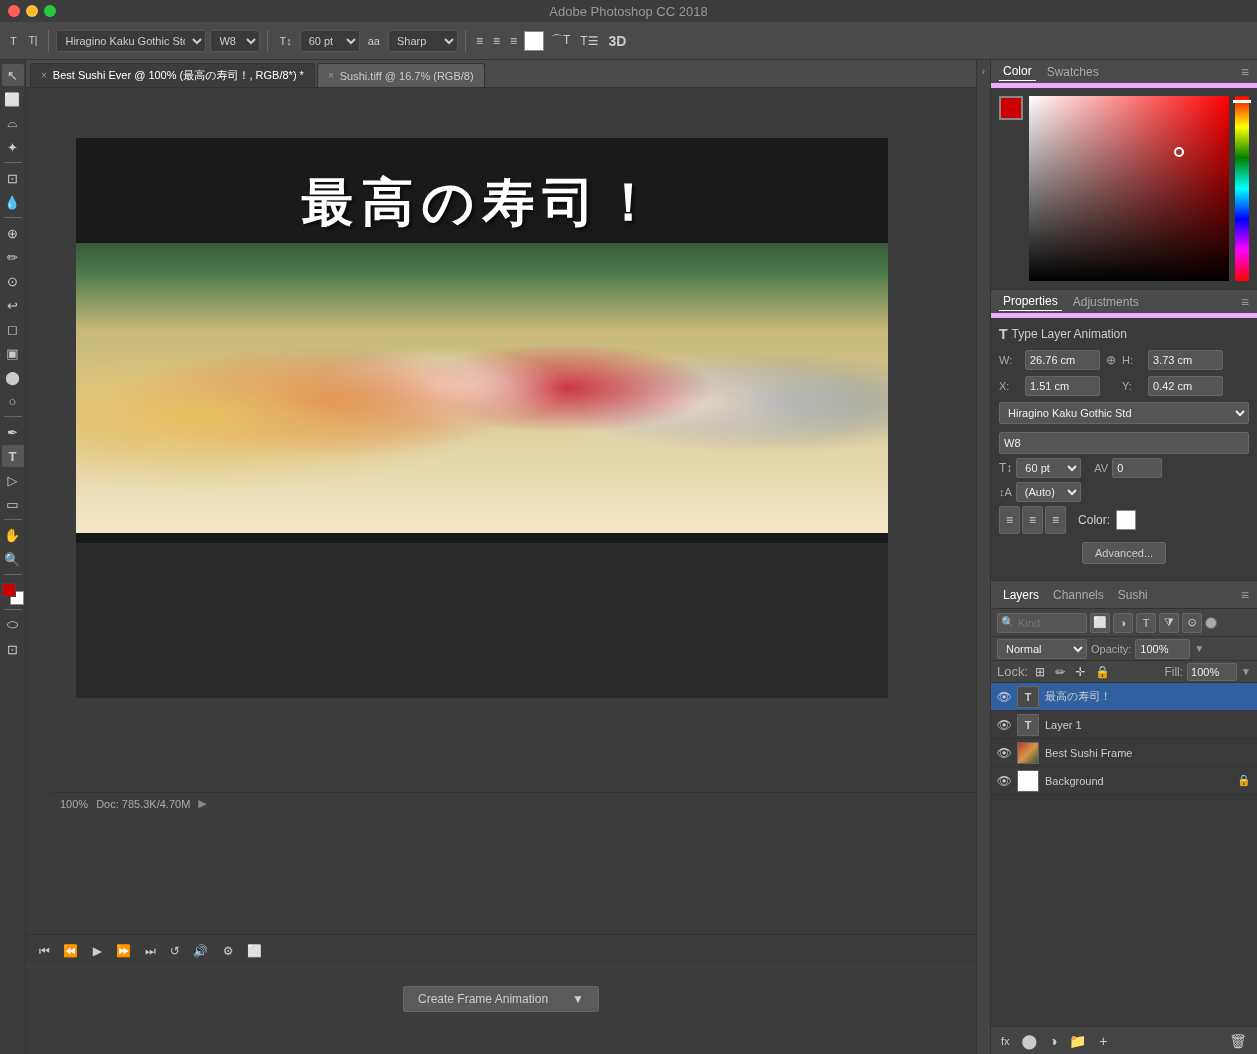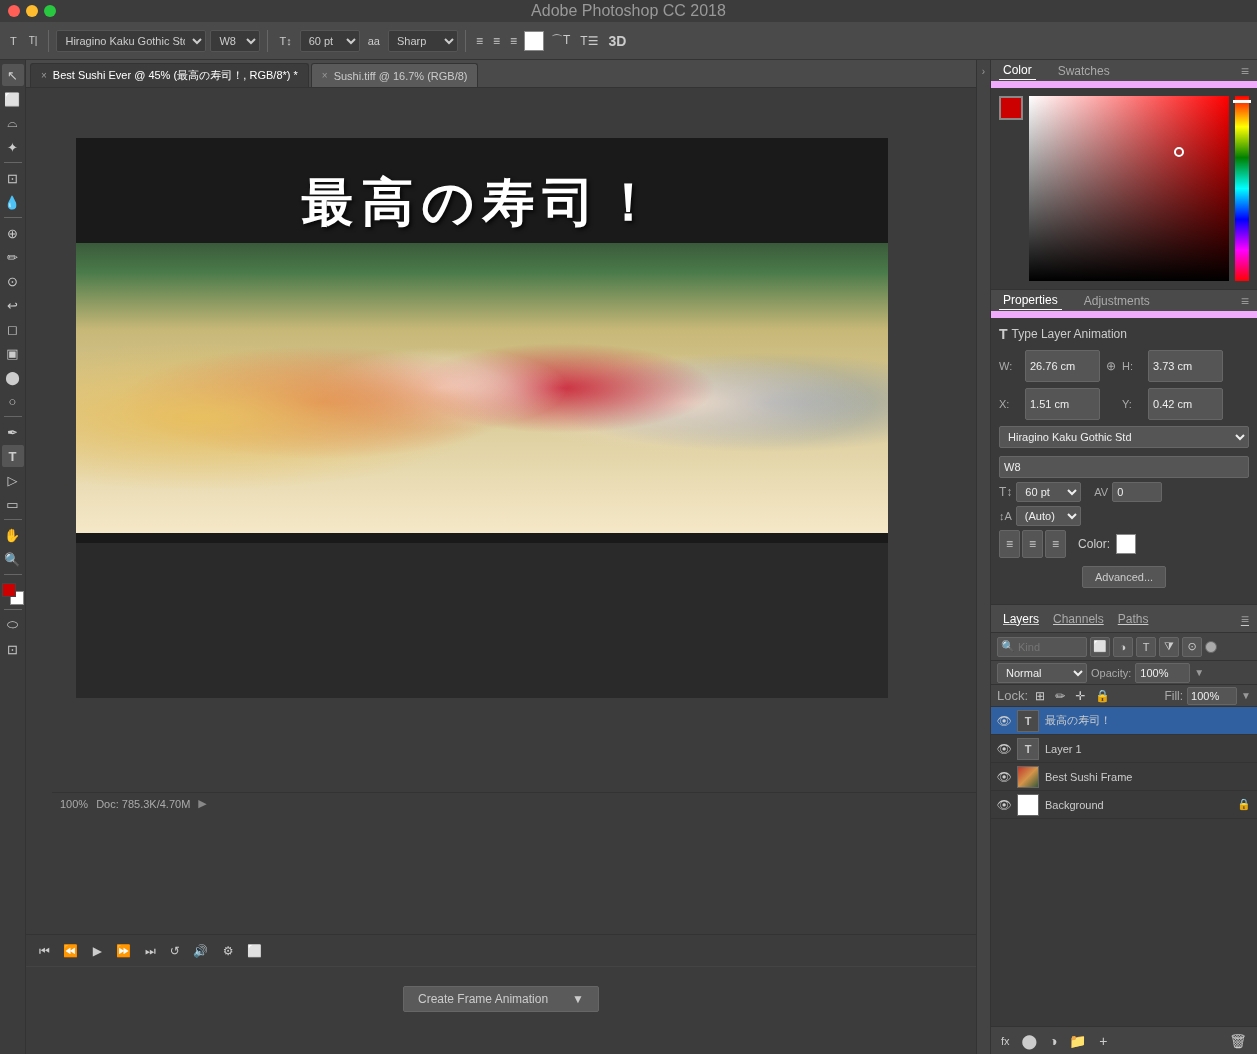--- a/index.html
+++ b/index.html
@@ -33,21 +33,21 @@
       align-items: center;
     }
     .tb-btn {
       width: 12px; height: 12px;
       border-radius: 50%;
       display: inline-block;
     }
     .tb-close { background: #ff5f57; }
     .tb-min { background: #febc2e; }
     .tb-max { background: #28c840; }
-    .titlebar-title { font-size: 16px; color: #999; }
+    .titlebar-title { font-size: 13px; color: #999; }
 
     
     .toolbar {
       background: #4a4a4a;
       height: 38px;
       display: flex;
       align-items: center;
       padding: 0 6px;
       gap: 4px;
       border-bottom: 1px solid #333;
@@ -318,22 +318,22 @@
     
     .color-panel {
       flex-shrink: 0;
     }
     .panel-header {
       height: 28px;
       background: #4a4a4a;
       display: flex;
       align-items: center;
       padding: 0 8px;
-      border-bottom: 7px solid #f0abfc;
-      gap: 18px;
+      border-bottom: 5px solid #f0abfc;
+      gap: 7px;
     }
     .panel-tab {
       font-size: 12px;
       color: #aaa;
       cursor: pointer;
       padding: 2px 4px;
     }
     .panel-tab.active {
       color: #fff;
       border-bottom: 1px solid #fff;
@@ -413,21 +413,21 @@
     .prop-label {
       font-size: 11px;
       color: #aaa;
       width: 20px;
     }
     .prop-input {
       background: #555;
       border: 1px solid #666;
       color: #eee;
       font-size: 11px;
-      height: 32px;
+      height: 20px;
       padding: 0 4px;
       border-radius: 2px;
       width: 75px;
     }
     .prop-link-btn {
       color: #aaa;
       font-size: 12px;
       cursor: pointer;
     }
     .prop-font-select {
@@ -524,21 +524,20 @@
       overflow: hidden;
     }
     .layers-header {
       height: 28px;
       background: #4a4a4a;
       display: flex;
       align-items: center;
       padding: 0 8px;
       border-bottom: 1px solid #333;
       gap: 6px;
-      text-decoration: underline;
     }
     .layers-tab {
       font-size: 12px;
       color: #aaa;
       cursor: pointer;
       padding: 2px 4px;
     }
     .layers-tab.active {
       color: #fff;
     }
@@ -822,21 +821,21 @@
     <div class="tool-btn">⬭</div>
     <div class="tool-btn">⊡</div>
   </div>
 
   <div class="canvas-outer">
     <div class="canvas-and-timeline">
 
       <div class="tabs-bar">
         <div class="tab active">
           <span class="tab-close">×</span>
-          <span>Best Sushi Ever @ 45% (最高の寿司！, RGB/8*) *</span>
+          <span>Best Sushi Ever @ 100% (最高の寿司！, RGB/8*) *</span>
         </div>
         <div class="tab">
           <span class="tab-close">×</span>
           <span>Sushi.tiff @ 16.7% (RGB/8)</span>
         </div>
       </div>
 
       <div class="canvas-viewport">
         <div class="canvas-content">
           <div class="canvas-image-area">
@@ -963,21 +962,21 @@
           </div>
         </div>
         <button class="advanced-btn">Advanced...</button>
       </div>
     </div>
 
     <div class="layers-panel">
       <div class="layers-header">
         <span class="layers-tab active">Layers</span>
         <span class="layers-tab">Channels</span>
-        <span class="layers-tab">Paths</span>
+        <span class="layers-tab">Sushi</span>
         <span class="panel-menu-btn">≡</span>
       </div>
       <div class="layers-toolbar">
         <div class="layers-search-wrap">
           <span class="search-icon-inner">🔍</span>
           <input class="layers-search" placeholder="Kind" style="">
         </div>
         <div class="layers-icon-btn">⬜</div>
         <div class="layers-icon-btn">◑</div>
         <div class="layers-icon-btn">T</div>

